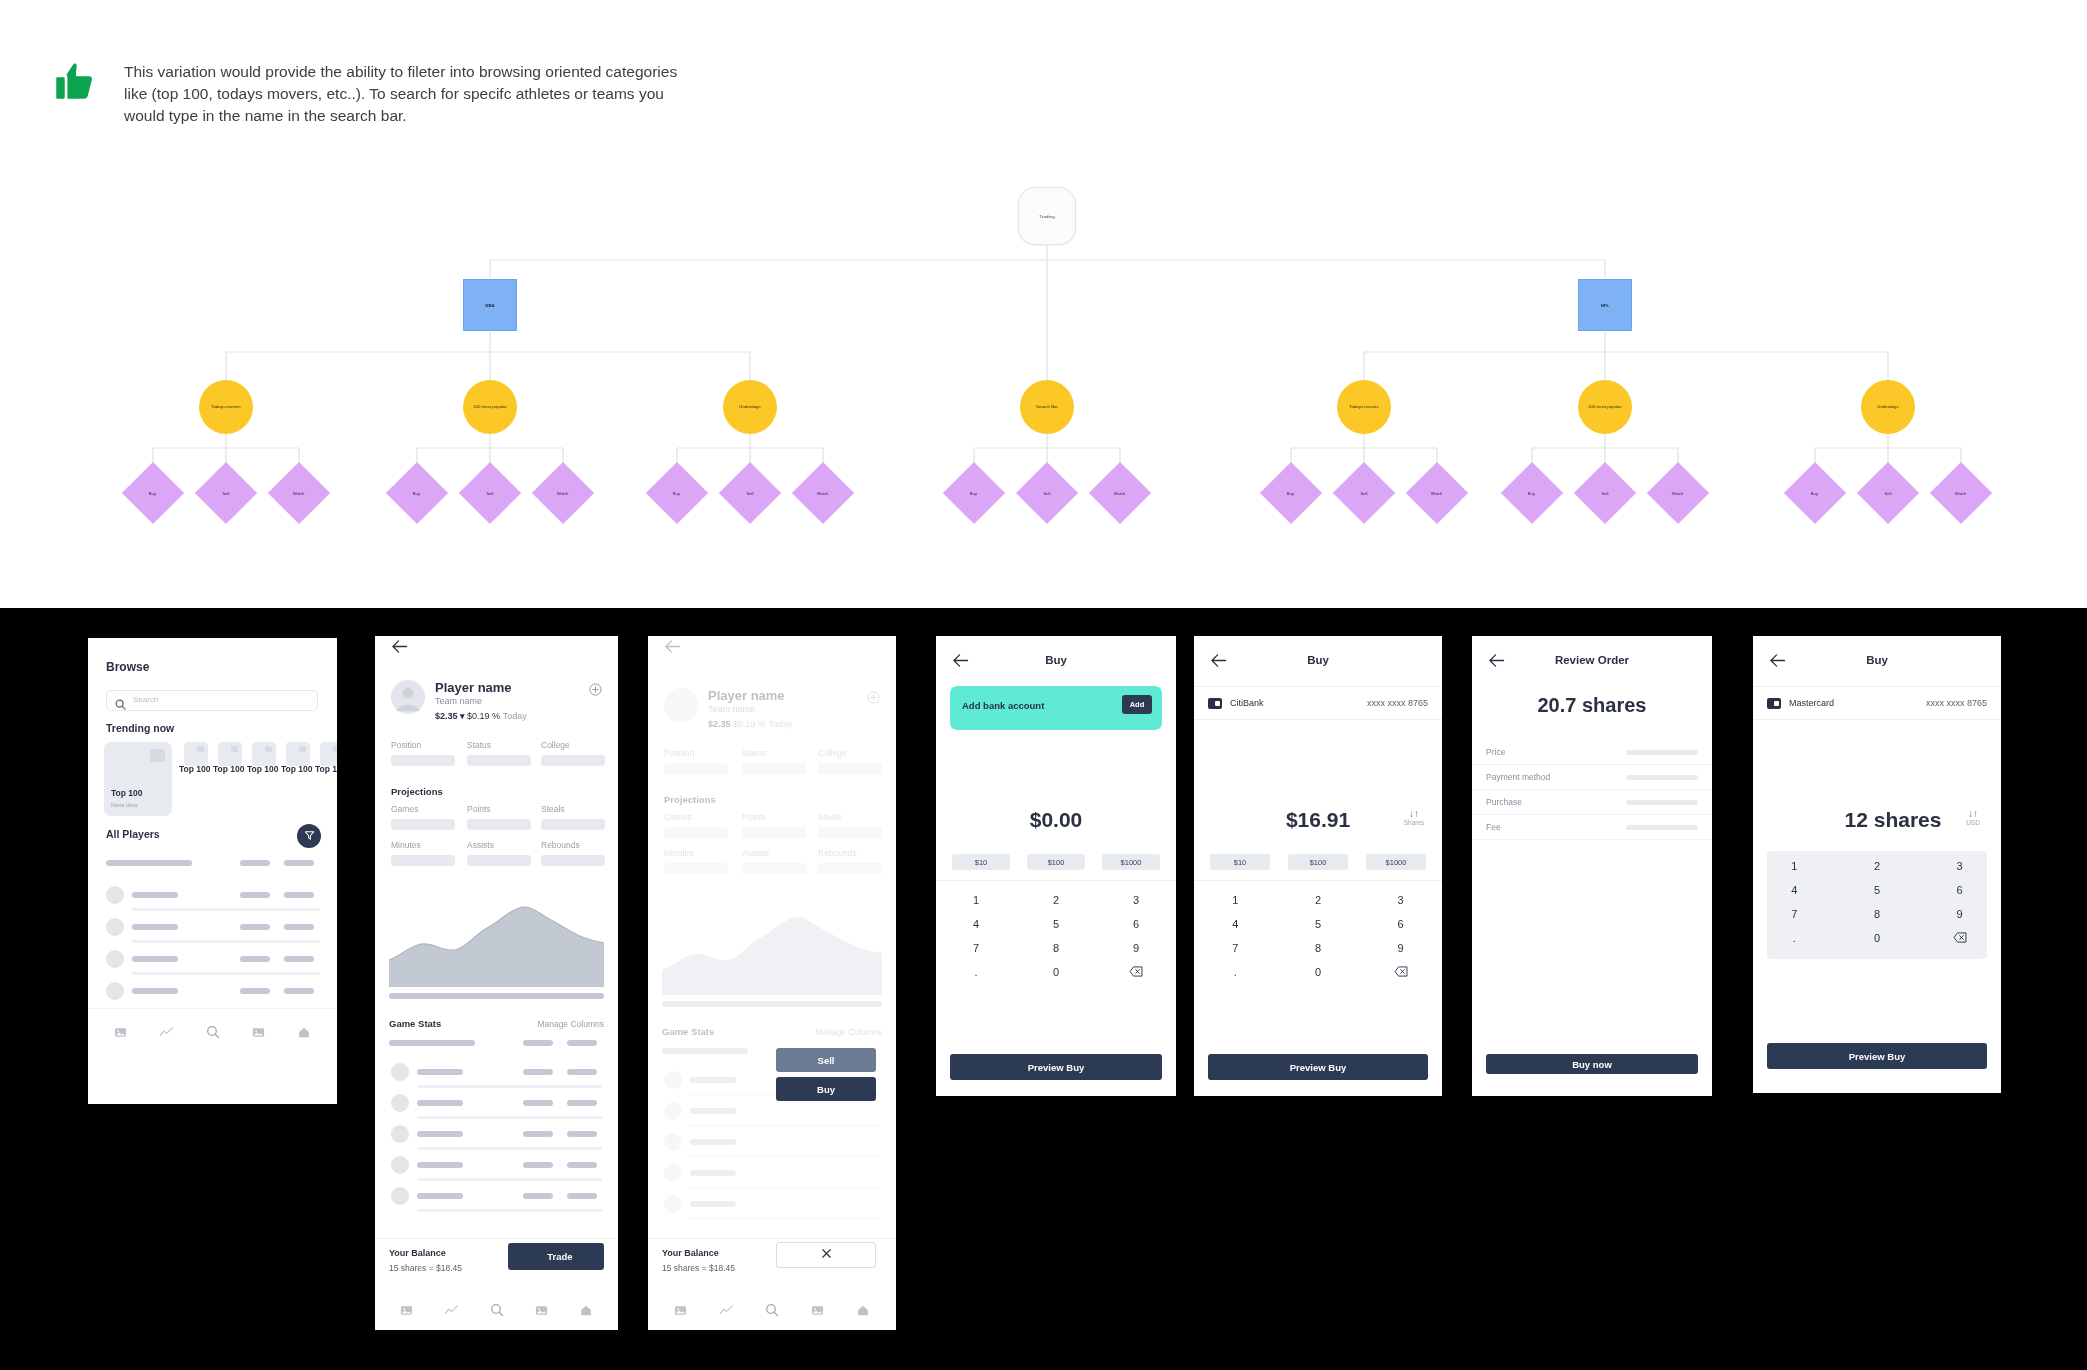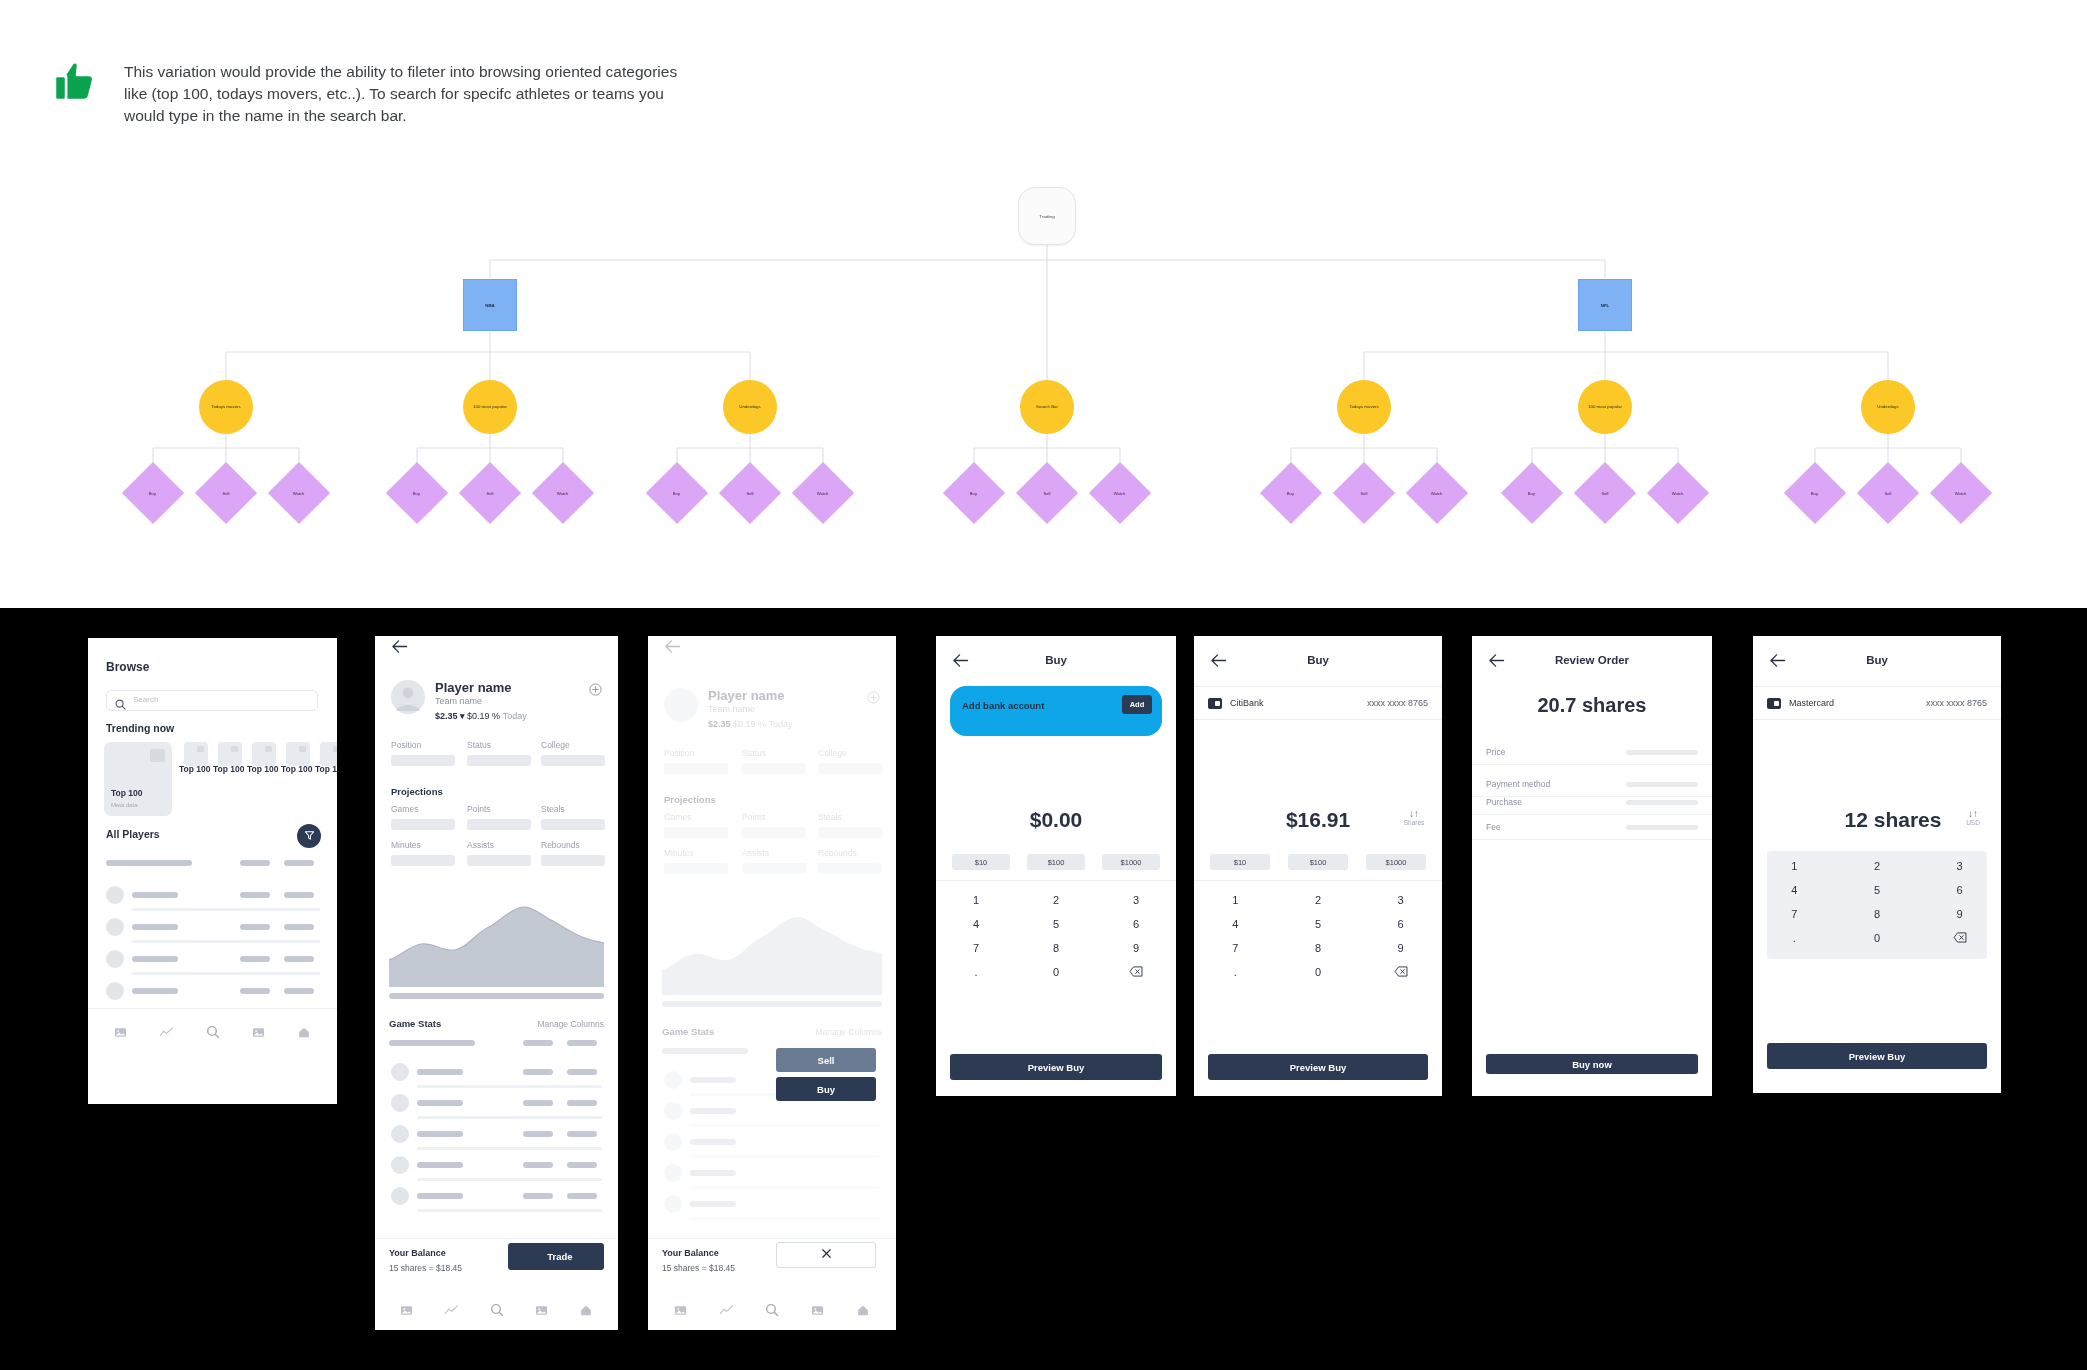--- a/index.html
+++ b/index.html
@@ -215,22 +215,22 @@
   .btn-out {
     position: absolute; background: #fff; border: 1px solid #d8dce3;
     border-radius: 3px;
     display: flex; align-items: center; justify-content: center;
   }
   .faded { opacity: .30; }
 
   
   .bank-card {
     position: absolute; left: 14px; top: 50px;
-    width: 150px; height: 50px;
-    background: #0ea5e9; border-radius: 16px;
+    width: 150px; height: 44px;
+    background: #5eead4; border-radius: 7px;
   }
   .bank-card .t {
     position: absolute; left: 12px; top: 14px;
     font-size: 9.5px; font-weight: 700; color: #2a3142;
   }
   .add-btn {
     position: absolute; right: 10px; top: 9px;
     width: 30px; height: 19px; border-radius: 3px;
     background: #2c3a54; color: #fff; font-size: 7.5px; font-weight: 700;
     display: flex; align-items: center; justify-content: center;
@@ -951,21 +951,21 @@
         </span>
         <div class="ph-title">Review Order</div>
       </div>
 
       <div class="bigamt" style="top:58px; font-size:20px;">20.7 shares</div>
 
       <div class="order-row" style="top:104px;">
         <span class="k">Price</span>
         <span class="v"></span>
       </div>
-      <div class="order-row" style="top:136px;">
+      <div class="order-row" style="top:129px;">
         <span class="k">Payment method</span>
         <span class="v"></span>
       </div>
       <div class="order-row" style="top:154px;">
         <span class="k">Purchase</span>
         <span class="v"></span>
       </div>
       <div class="order-row" style="top:179px;">
         <span class="k">Fee</span>
         <span class="v"></span>

